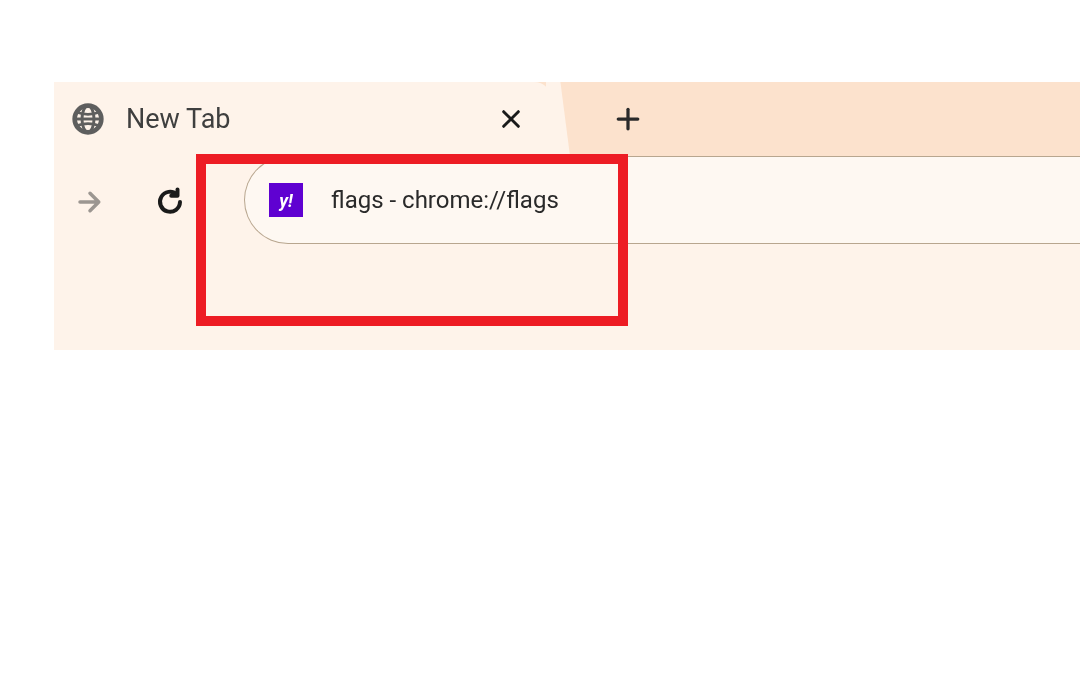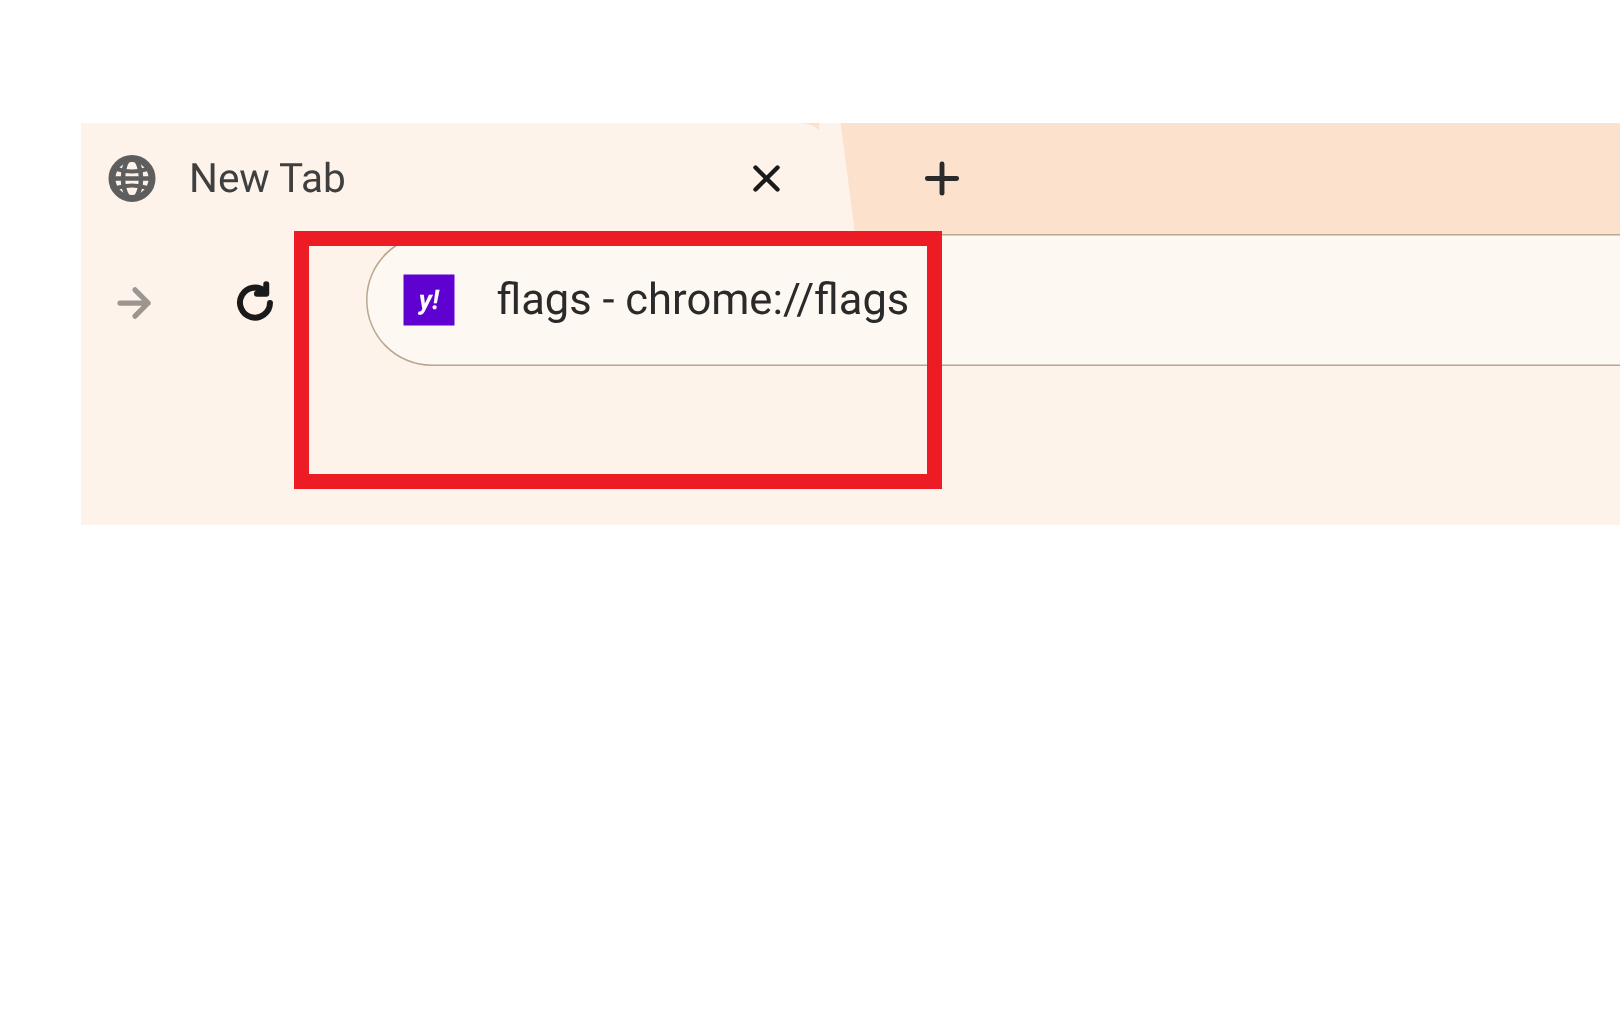--- a/index.html
+++ b/index.html
@@ -143,21 +143,21 @@
       align-items: center;
       justify-content: center;
       flex-shrink: 0;
       color: white;
       font-size: 18px;
       font-weight: bold;
       font-style: italic;
     }
     
     .omnibox-text {
-      font-size: 29px;
+      font-size: 24px;
       color: #2a2a2a;
     }
     
     .highlight-box {
       position: absolute;
       top: 154px;
       left: 196px;
       width: 432px;
       height: 172px;
       border: 10px solid #ed1c24;

